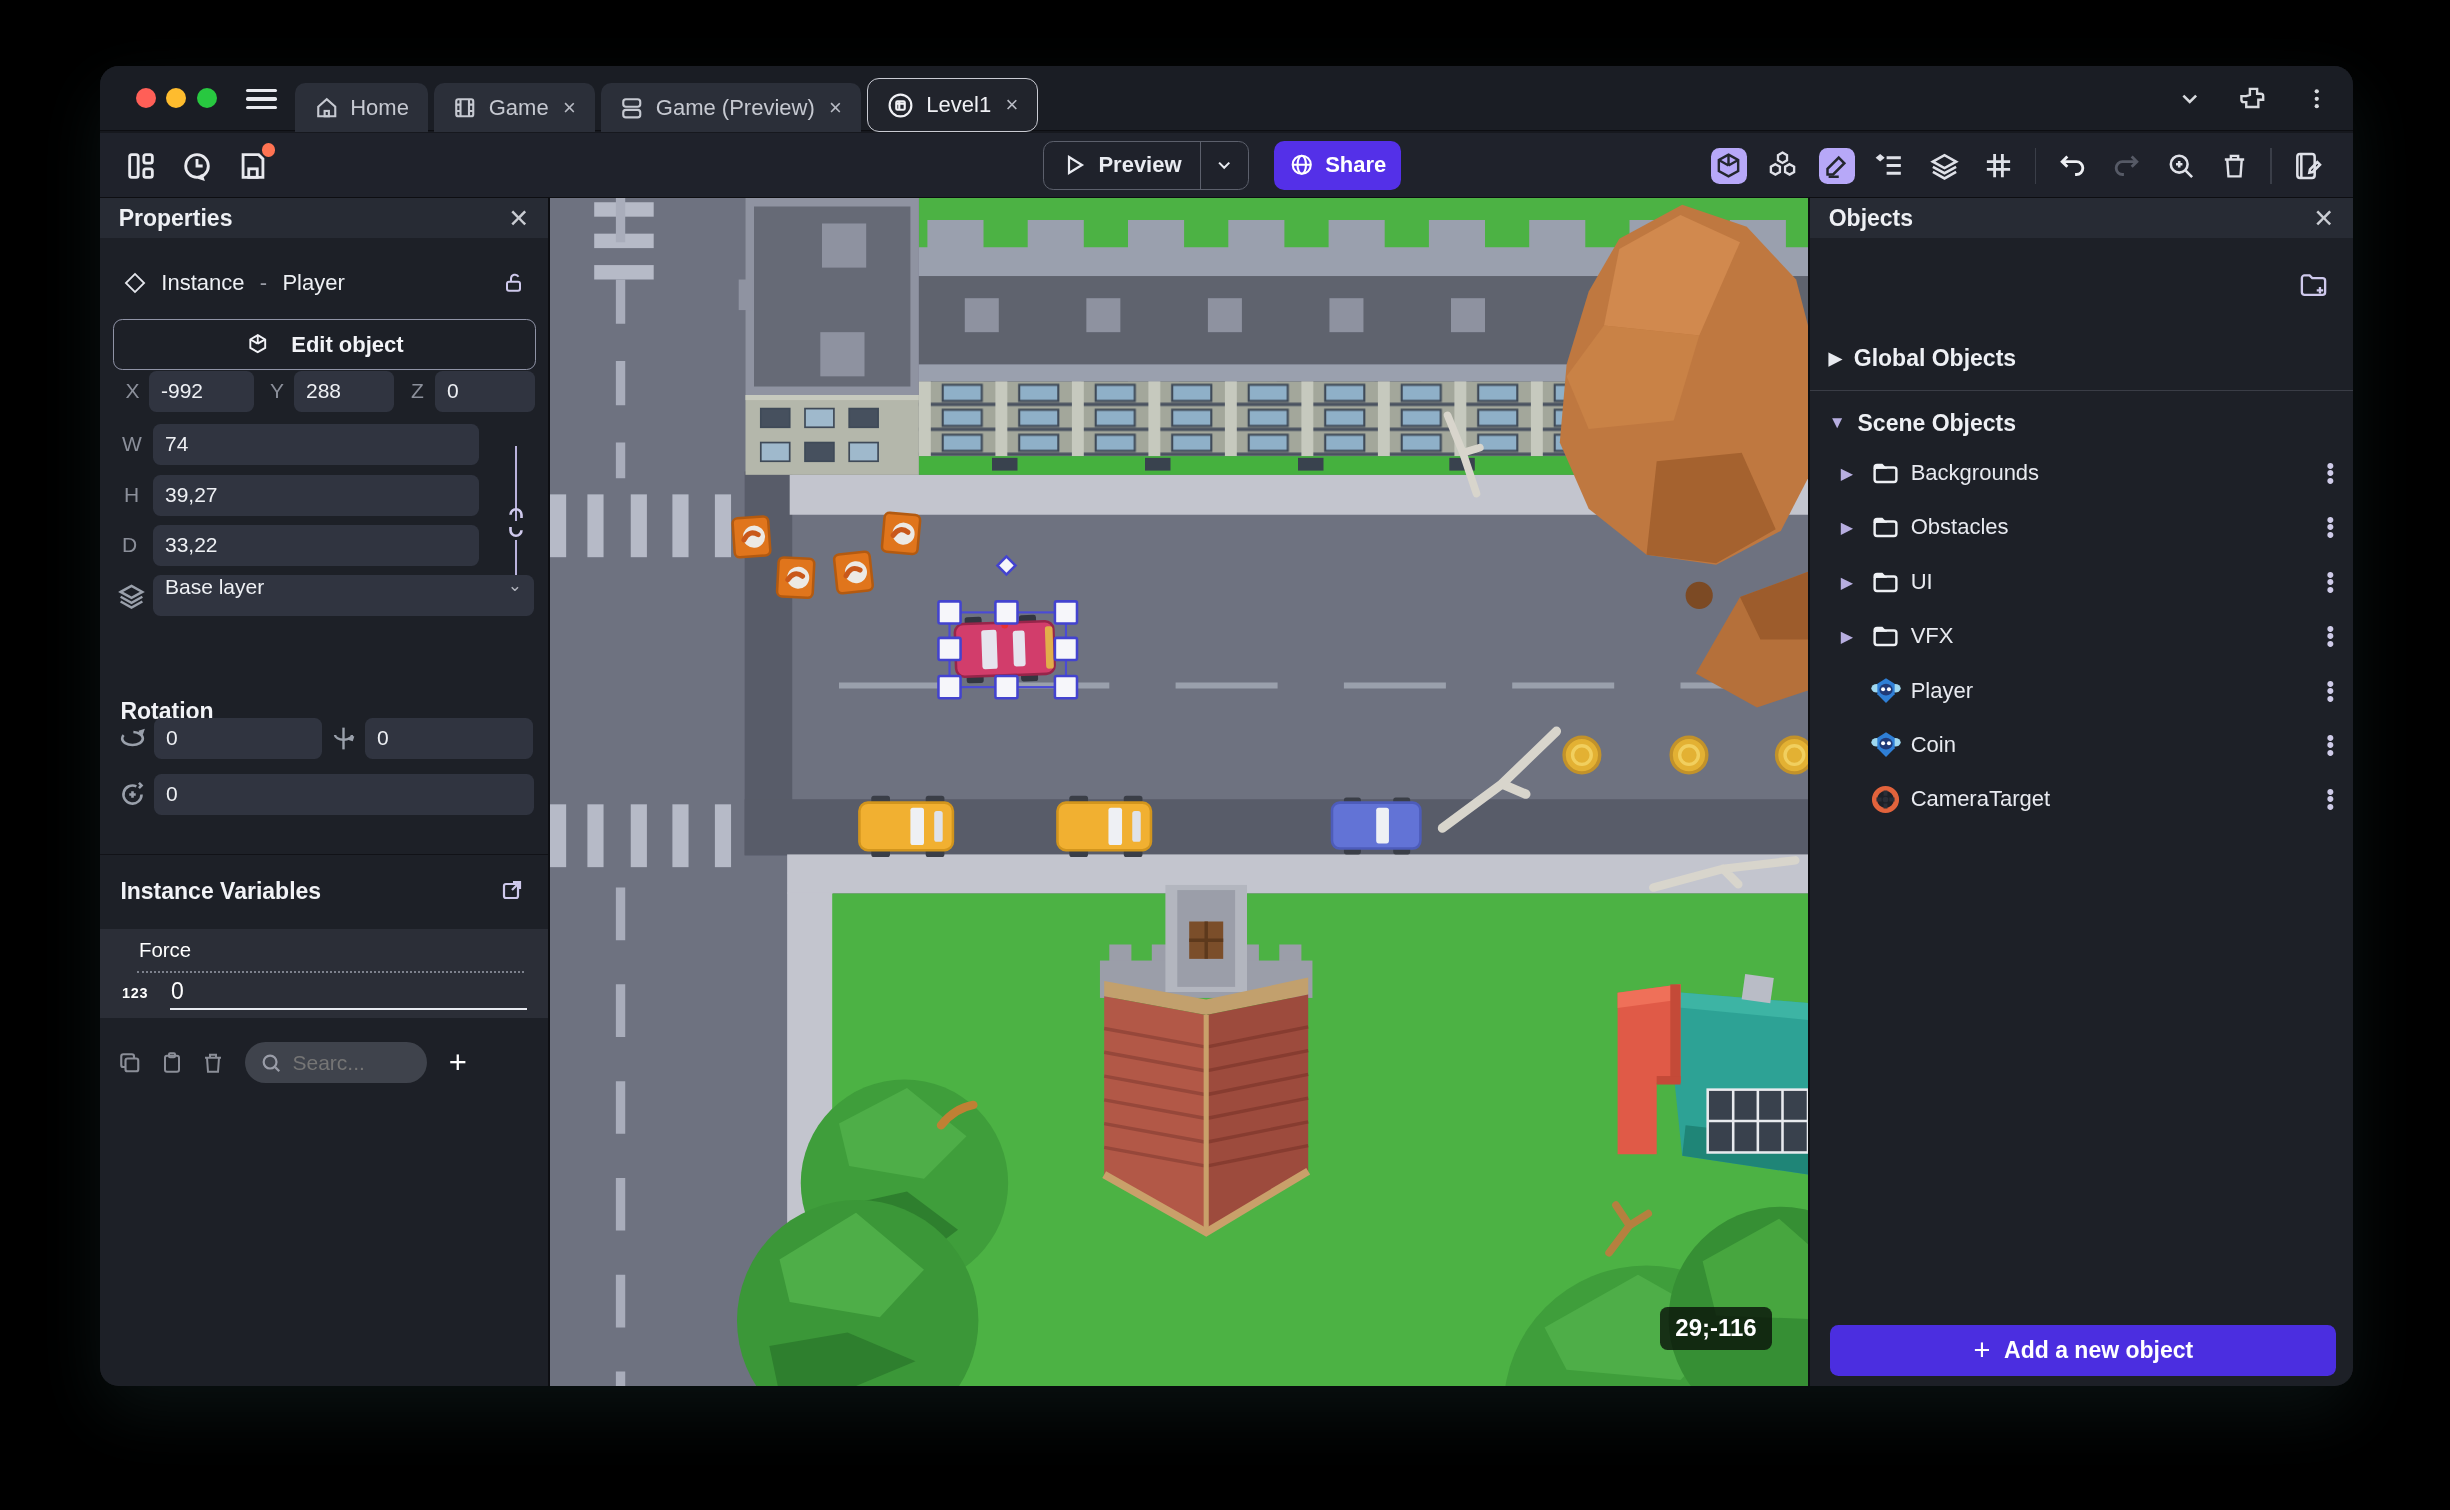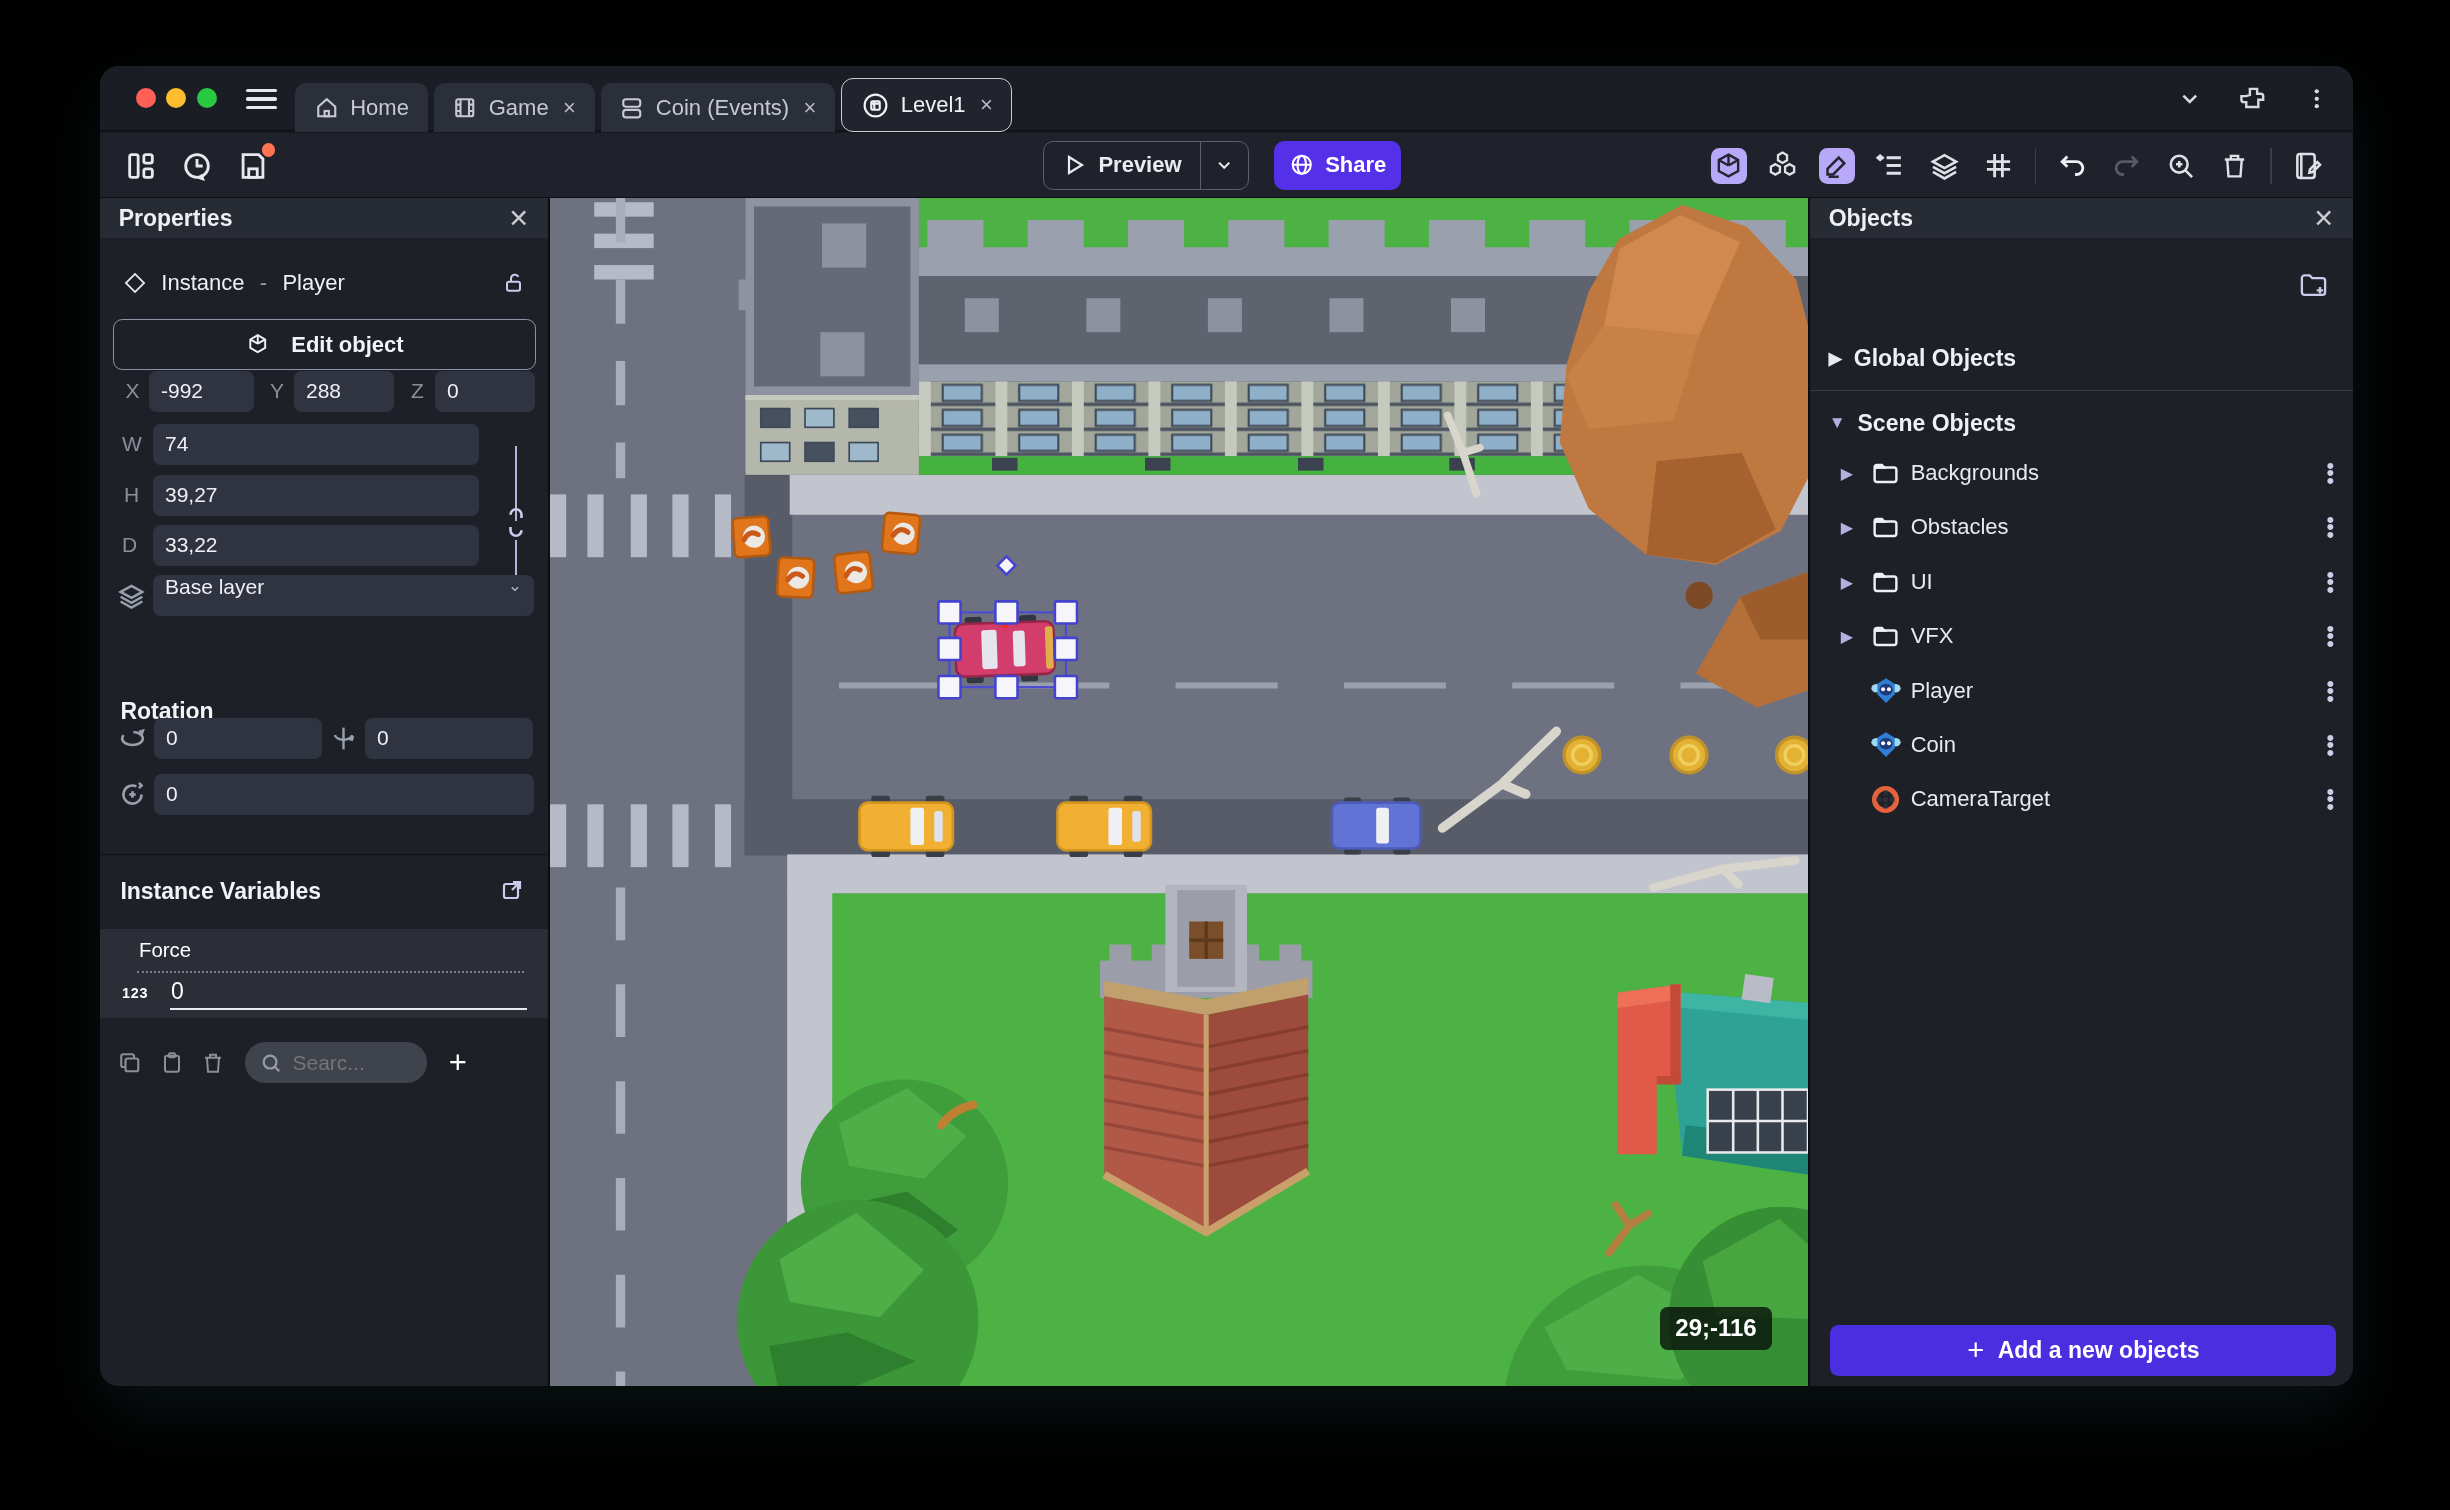--- a/index.html
+++ b/index.html
@@ -105,21 +105,21 @@
             <path d="M8 4v16M16 4v16M4 9h4M4 15h4M16 9h4M16 15h4"></path>
           </svg>
         <span>Game</span>
         <span class="x">×</span>
       </div>
       <div class="tab">
         <svg class="mi" width="25.5" height="25.5" viewBox="0 0 24 24" fill="none" stroke="#c6c9d1" stroke-width="2">
             <rect x="4" y="4" width="16" height="7" rx="2.5"></rect>
             <rect x="4" y="14" width="16" height="7" rx="2.5"></rect>
           </svg>
-        <span>Coin (Events)</span>
+        <span>Game (Preview)</span>
         <span class="x">×</span>
       </div>
       <div class="tab active">
         <svg class="mi" width="29" height="29" viewBox="0 0 24 24" fill="none" stroke="#f0f1f5" stroke-width="1.8">
             <circle cx="12" cy="12" r="9"></circle>
             <rect x="8.5" y="8.5" width="7" height="7" rx="1"></rect>
             <path d="M8.5 10.5h7M11 8.5v7"></path>
           </svg>
         <span>Level1</span>
         <span class="x">×</span>
@@ -749,18 +749,18 @@
               <path d="M12 5v4M12 15v4M5 12h4M15 12h4" stroke="#2b2e37" stroke-width="3"></path>
               <circle cx="12" cy="12" r="2.2" fill="#2b2e37"></circle>
             </svg>
           </span>
         <span>CameraTarget</span>
         <span class="kebab">•<br>•<br>•</span>
       </div>
 
       <div class="btn-add">
         <span style="font-size:29px;font-weight:400">+</span>
-        <span>Add a new objects</span>
+        <span>Add a new object</span>
       </div>
     </div>
   </div>
 </div>
 
 
 </body></html>

